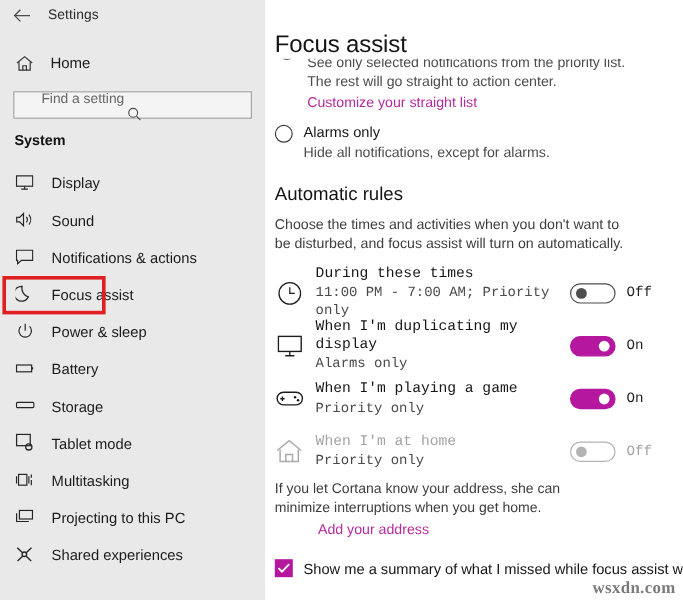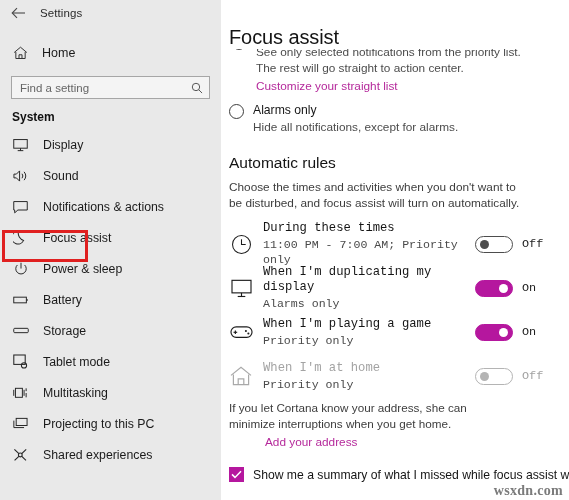--- a/index.html
+++ b/index.html
@@ -49,20 +49,21 @@
   .home-row .lbl { font-size: 12.5px; color: #1b1b1b; }
 
   .search-wrap { padding: 8px 11px 0 11px; }
   .search-box {
     height: 23px;
     background: #f4f4f4;
     border: 1px solid #a6a6a6;
     display: flex;
     align-items: center;
     padding: 0 6px 0 8px;
+    flex-direction: column;
   }
   .search-box input {
     border: 0; outline: 0; background: transparent;
     font-family: "Liberation Sans", sans-serif;
     font-size: 11.5px;
     color: #555;
     flex: 1;
     height: 100%;
   }
   .search-box input::placeholder { color: #666; }
@@ -71,21 +72,21 @@
   .section-head {
     font-size: 12px;
     font-weight: bold;
     color: #111;
     padding: 11px 0 4px 12px;
   }
 
   .nav-list { margin-top: 1px; }
   .nav-item {
     display: flex;
-    align-items: center;
+    align-items: flex-end;
     height: 31px;
     padding-left: 12px;
     gap: 14px;
     position: relative;
   }
   .nav-item .ico {
     width: 17px; height: 17px;
     display: flex; align-items: center; justify-content: center;
     color: #262626;
     flex: 0 0 17px;

